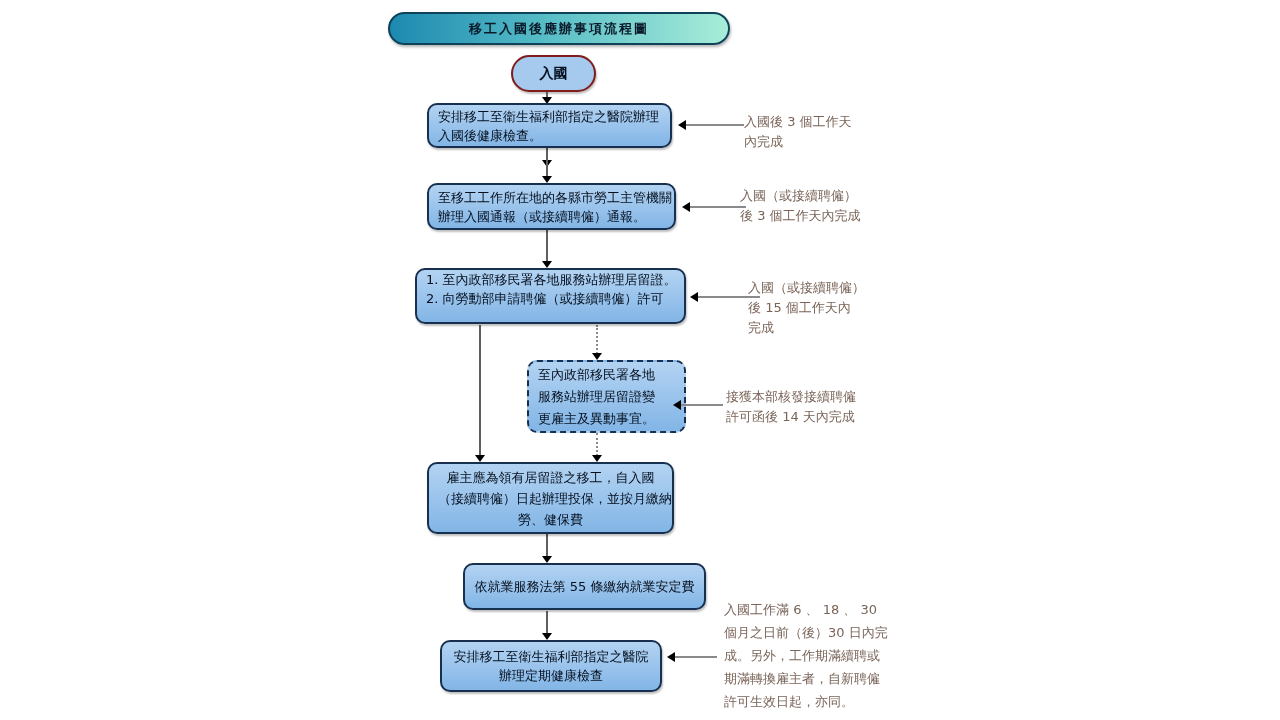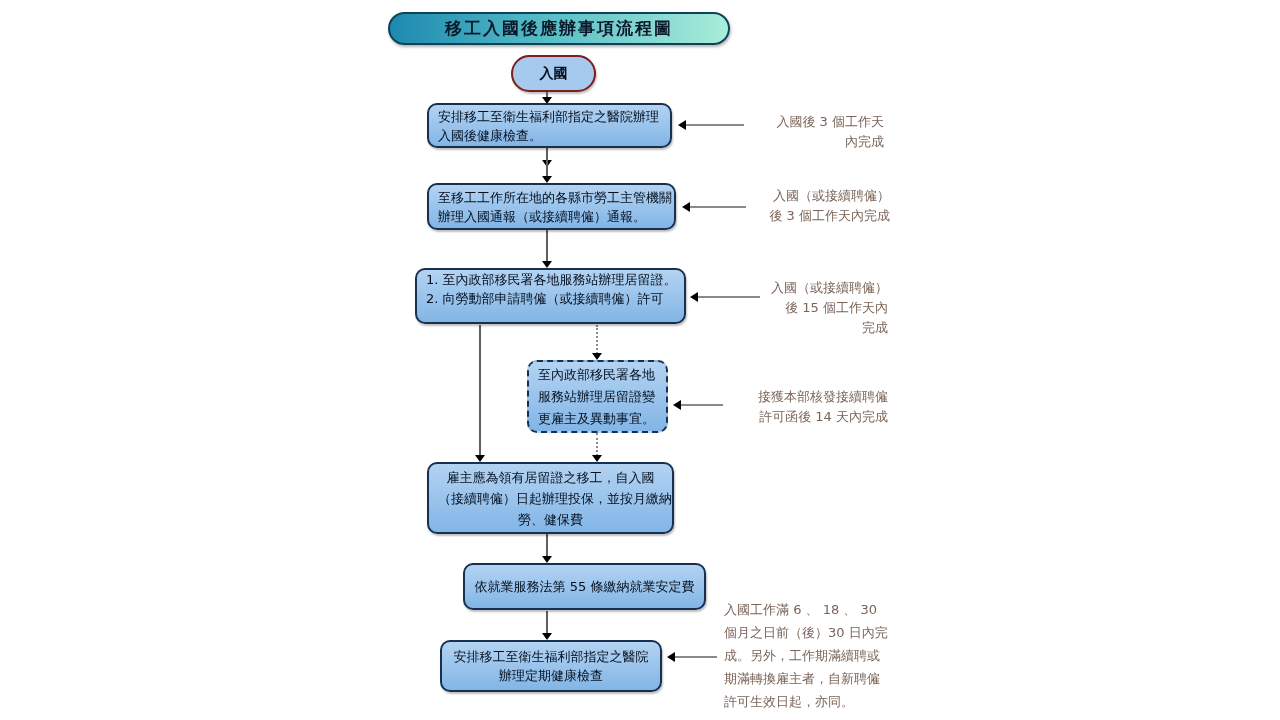--- a/index.html
+++ b/index.html
@@ -7,21 +7,21 @@
   .canvas {
     position: relative; width: 1280px; height: 720px;
     background: #ffffff; overflow: hidden;
     font-family: "DejaVu Sans", sans-serif;
   }
   .title-banner {
     position: absolute; left: 388px; top: 12px; width: 342px; height: 33px;
     border-radius: 17px; border: 2px solid #0e4258;
     background: linear-gradient(90deg, #1d89b0 0%, #55bcc6 45%, #a8edd9 100%);
     display: flex; align-items: center; justify-content: center;
-    font-size: 17px; font-weight: bold; color: #0b1a2a; letter-spacing: 2px;
+    font-size: 13px; font-weight: bold; color: #0b1a2a; letter-spacing: 2px;
     box-shadow: 1px 2px 3px rgba(0,0,0,.30);
   }
   .start-oval {
     position: absolute; left: 511px; top: 55px; width: 85px; height: 37px;
     border-radius: 19px; background: #a6c9ee; border: 2px solid #7f1d1d;
     display: flex; align-items: center; justify-content: center;
     font-size: 14px; font-weight: bold; color: #06101f;
     box-shadow: 1px 2px 2px rgba(0,0,0,.25);
   }
   .node {
@@ -31,21 +31,21 @@
     display: flex; flex-direction: column; justify-content: center;
     padding: 14px 9px; font-size: 13px; color: #06101f;
     box-shadow: 1px 2px 2px rgba(0,0,0,.25);
   }
   .node .ln { line-height: 19px; white-space: nowrap; }
   .node.center { text-align: center; }
   .node.dashed { border-style: dashed; box-shadow: none; }
   .n1 { left: 427px; top: 103px; width: 245px; height: 45px; }
   .n2 { left: 427px; top: 183px; width: 249px; height: 47px; }
   .n3 { left: 415px; top: 268px; width: 271px; height: 56px; justify-content: flex-end; }
-  .n4 { left: 527px; top: 360px; width: 141px; height: 73px; }
+  .n4 { left: 527px; top: 360px; width: 159px; height: 73px; }
   .n4 .ln { line-height: 22px; }
   .n5 { left: 427px; top: 462px; width: 247px; height: 72px; }
   .n5 .ln { line-height: 21px; }
   .n6 { left: 427px; top: 563px; width: 243px; height: 47px; margin-left: 36px; }
   .n7 { left: 440px; top: 640px; width: 222px; height: 52px; align-items: center; }
   
   .varrow { position: absolute; width: 10px; }
   .varrow .vline { position: absolute; left: 4px; top: 0; bottom: 6px; width: 2px; background: #5f5f5f; }
   .varrow.dotted .vline { width: 0; background: none; border-left: 2px dotted #8a8a8a; }
   .varrow .vhead {
@@ -70,21 +70,21 @@
     border-top: 5px solid transparent; border-bottom: 5px solid transparent;
     border-right: 8px solid #000000;
   }
   .h1 { left: 678px; top: 120px; width: 66px; }
   .h2 { left: 682px; top: 202px; width: 64px; }
   .h3 { left: 690px; top: 292px; width: 70px; }
   .h4 { left: 673px; top: 400px; width: 50px; }
   .h5 { left: 667px; top: 652px; width: 50px; }
   
   .note { position: absolute; color: #7a6458; font-size: 13px; line-height: 20px; }
-  .note.center { text-align: right; }
+  .note.center { text-align: left; }
   .note1 { left: 744px; top: 112px; width: 140px; }
   .note2 { left: 740px; top: 186px; width: 150px; }
   .note3 { left: 748px; top: 278px; width: 140px; }
   .note4 { left: 726px; top: 387px; width: 162px; }
   .note5 { left: 724px; top: 598px; width: 196px; line-height: 23px; text-align: left; }
 </style>
 </head>
 <body>
 
 <div class="canvas">

